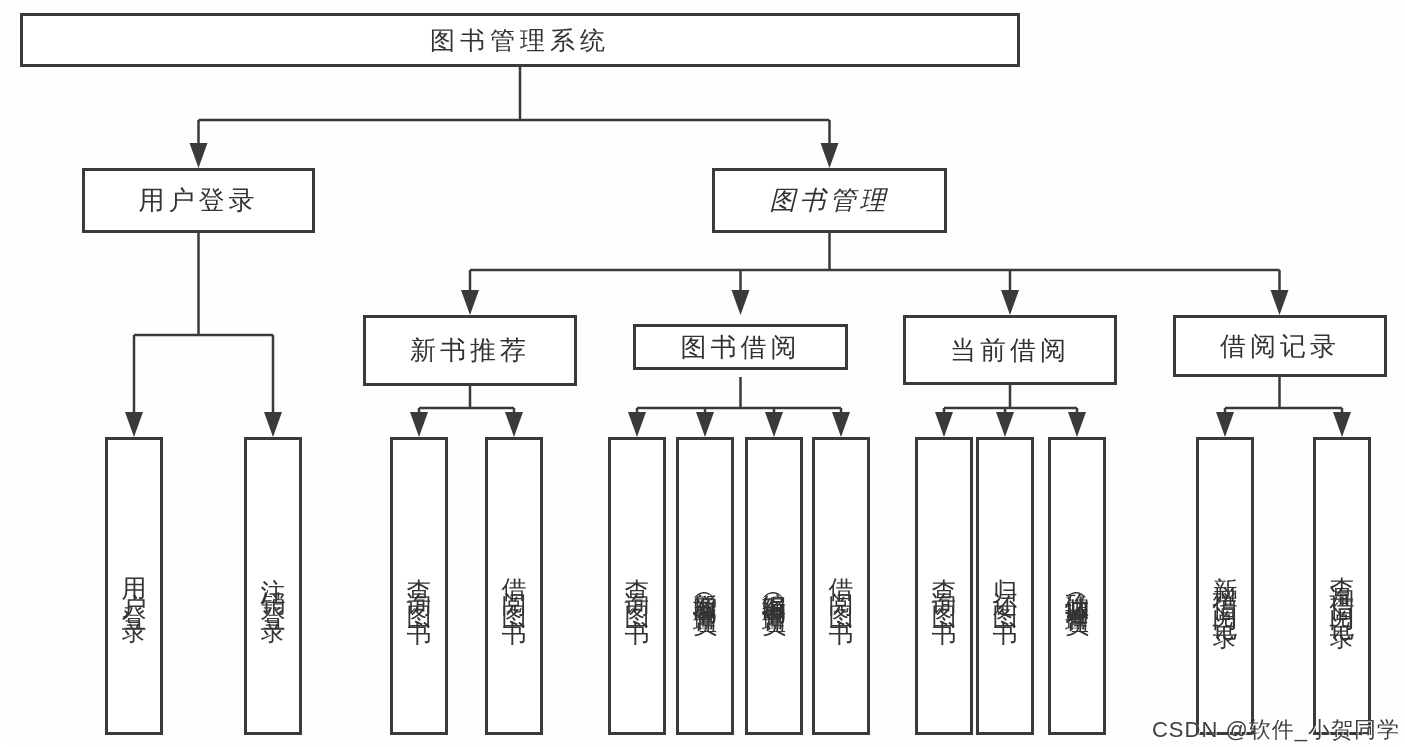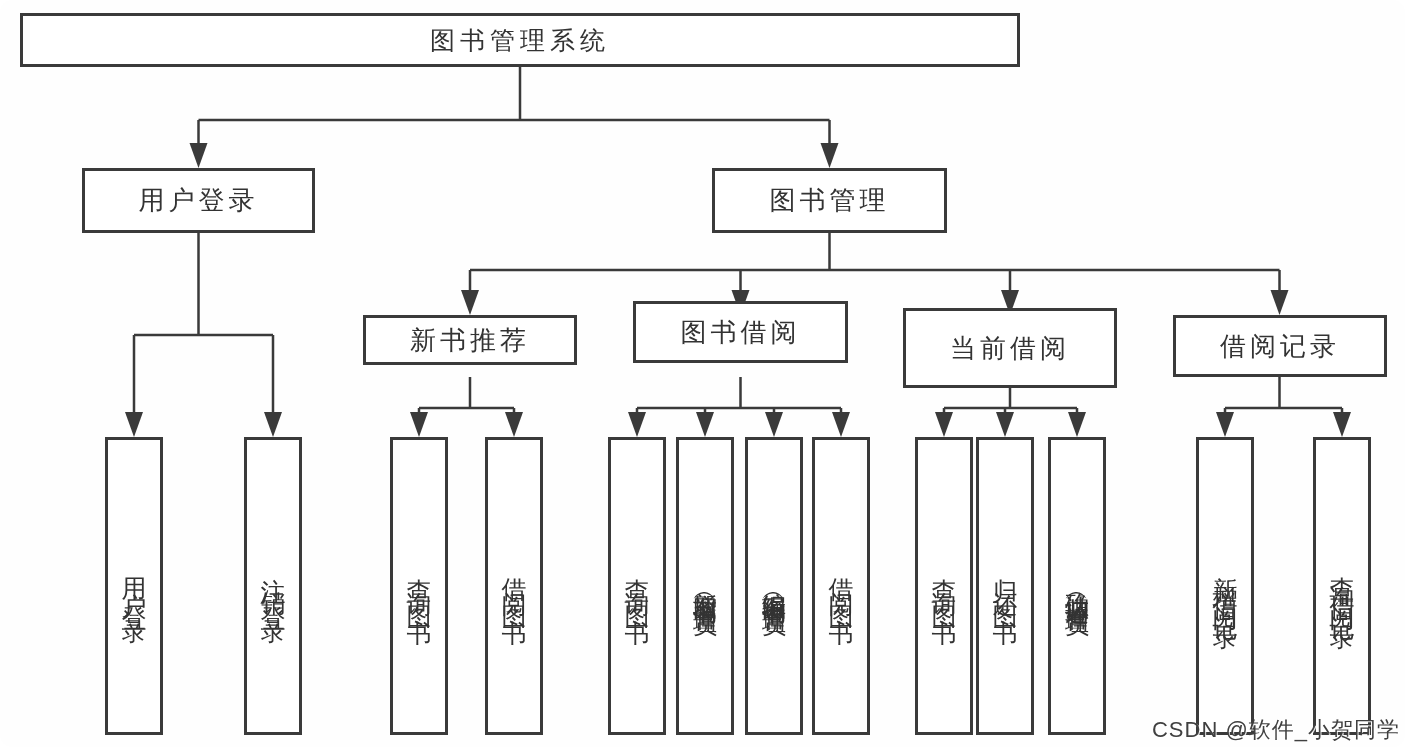--- a/index.html
+++ b/index.html
@@ -102,31 +102,31 @@
     </g>
   </svg>
 
   <div class="node h-node root-node" style="left:20px; top:13px; width:1000px; height:54px;">
     <span>图书管理系统</span>
   </div>
 
   <div class="node h-node" style="left:82px; top:168px; width:233px; height:65px;">
     <span>用户登录</span>
   </div>
-  <div class="node h-node" style="left:712px; top:168px; width:235px; height:65px;">
+  <div class="node h-node" style="left:712px; top:168px; width:235px; height:65px;font-style:italic;">
     <span>图书管理</span>
   </div>
 
-  <div class="node h-node" style="left:363px; top:315px; width:214px; height:50px;">
+  <div class="node h-node" style="left:363px; top:315px; width:214px; height:71px;">
     <span>新书推荐</span>
   </div>
-  <div class="node h-node" style="left:633px; top:301px; width:215px; height:62px;font-family:Liberation Mono, monospace;">
+  <div class="node h-node" style="left:633px; top:324px; width:215px; height:46px;font-family:Liberation Mono, monospace;">
     <span>图书借阅</span>
   </div>
-  <div class="node h-node" style="left:903px; top:308px; width:214px; height:80px;">
+  <div class="node h-node" style="left:903px; top:315px; width:214px; height:70px;">
     <span>当前借阅</span>
   </div>
   <div class="node h-node" style="left:1173px; top:315px; width:214px; height:62px;">
     <span>借阅记录</span>
   </div>
 
   <div class="node leaf ls-4" style="left:105px;">
     <span>用户登录</span>
   </div>
   <div class="node leaf ls-4" style="left:244px;">

